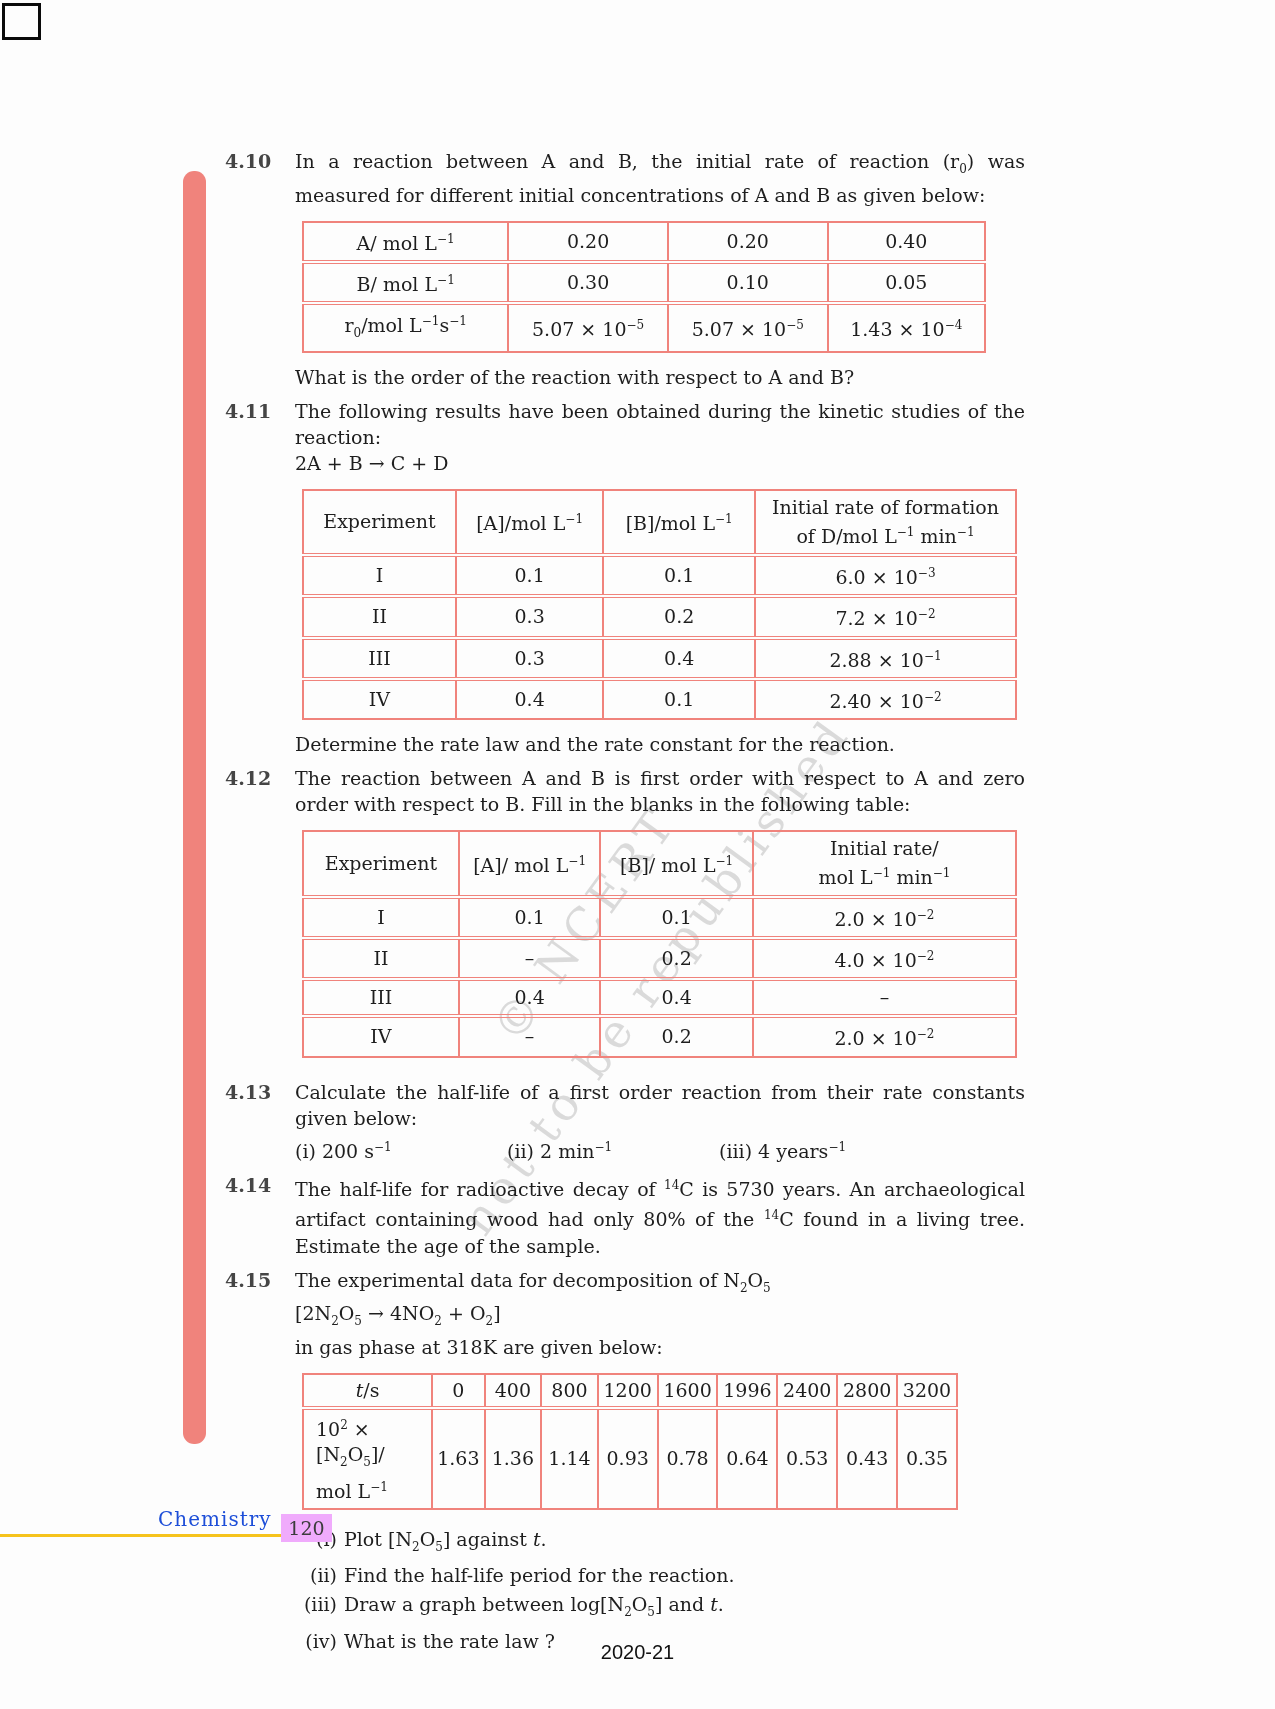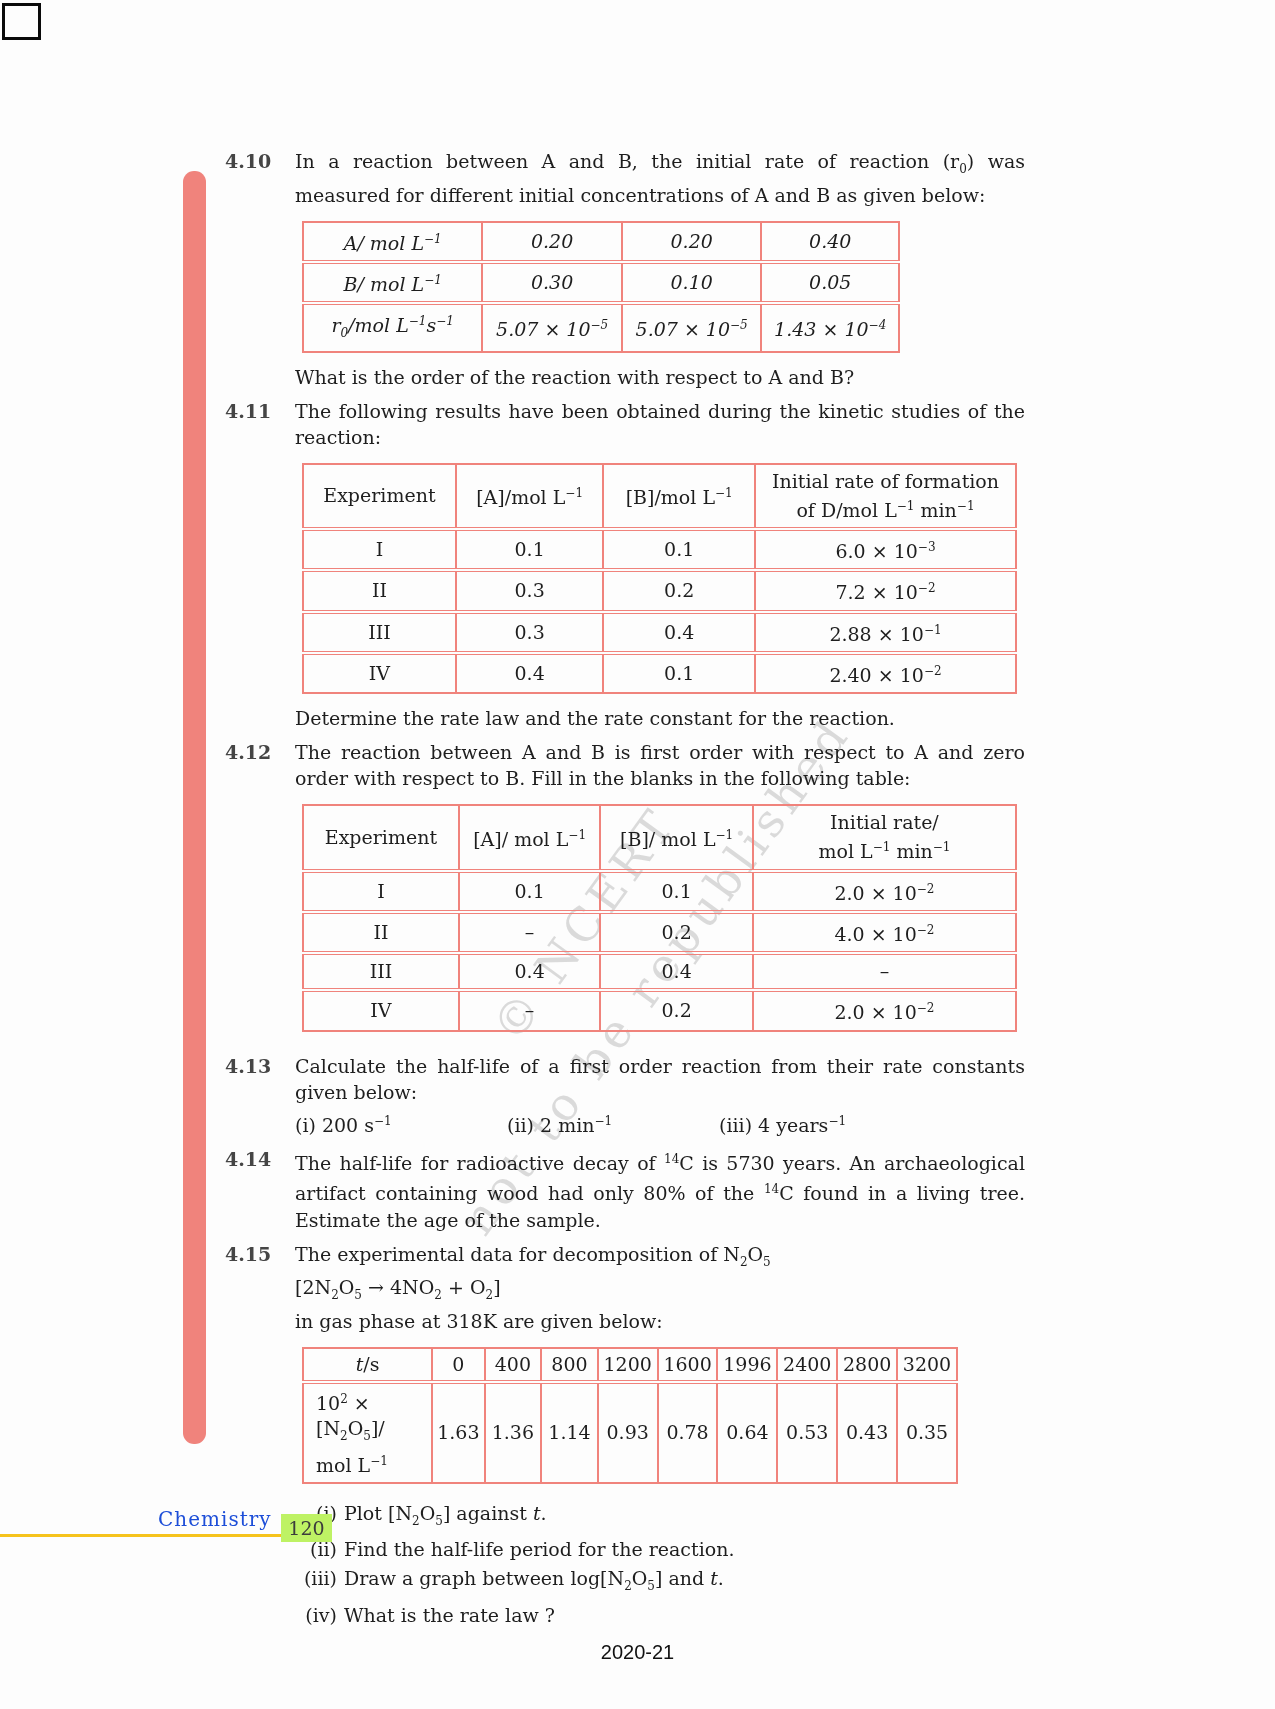--- a/index.html
+++ b/index.html
@@ -35,39 +35,39 @@
   .equation{margin:8px 0 8px 38px;text-align:left;}
   sup,sub{font-size:12px;}
   table{border-collapse:collapse;background:transparent;}
   .rtable{margin:13px 0 11px 7px;}
   .rtable td{
     border-left:2px solid #f0837c;border-right:2px solid #f0837c;
     border-top:2px solid #f0837c;border-bottom:2px solid #f0837c;
     text-align:center;font-size:19px;line-height:25px;padding:4px 6px;
   }
   .rtable tr + tr td{border-top:4px double #f0837c;}
-  .t410{width:598px;font-style:italic;}
+  .t410{width:684px;}
   .t41x{width:715px;}
   .t415{width:656px;margin-bottom:15px;}
   .t415 td{padding:3px 4px;margin-left:48px;}
   .t415 .lbl{text-align:left;padding-left:12px;}
   .items-row{display:flex;margin-top:3px;}
   .items-row .it1{width:212px;}
   .items-row .it2{width:212px;}
   .sub-items{margin-top:9px;}
   .sub-item{display:flex;line-height:29px;}
   .sub-item .marker{flex:0 0 42px;text-align:right;padding-right:7px;}
   .footer-line{position:absolute;left:0;top:1534px;width:282px;height:3px;background:#f6c31c;z-index:1;}
   .footer-book{
     position:absolute;left:158px;top:1507px;font-size:20px;color:#1d4ed8;
     letter-spacing:1px;z-index:2;
   }
   .footer-pagebox{
     position:absolute;left:281px;top:1514px;width:51px;height:28px;
-    background:#bef264;z-index:2;display:flex;align-items:center;justify-content:center;
+    background:#f0abfc;z-index:2;display:flex;align-items:center;justify-content:center;
     font-size:19px;color:#3c3c3c;
   }
   .edition-mark{
     position:absolute;left:50%;transform:translateX(-50%);top:1641px;
     font-family:"Liberation Sans", sans-serif;font-size:20px;color:#111;
   }
   .mt8{margin-top:8px;}
   .mt10{margin-top:10px;}
 </style>
 </head>
@@ -116,20 +116,21 @@
       </tbody>
         </table>
       <p>What is the order of the reaction with respect to A and B?</p>
     </div>
   </div>
 
   <div class="question mt8">
     <div class="qnum">4.11</div>
     <div class="qbody">
       <p>The following results have been obtained during the kinetic studies of the reaction:</p>
+      <p class="equation">2A + B → C + D</p>
       <table class="rtable t41x">
         <colgroup>
             <col style="width:153px">
             <col style="width:148px">
             <col style="width:152px">
             <col style="width:262px">
           </colgroup>
         <tbody>
             <tr>
           <td>Experiment</td>

